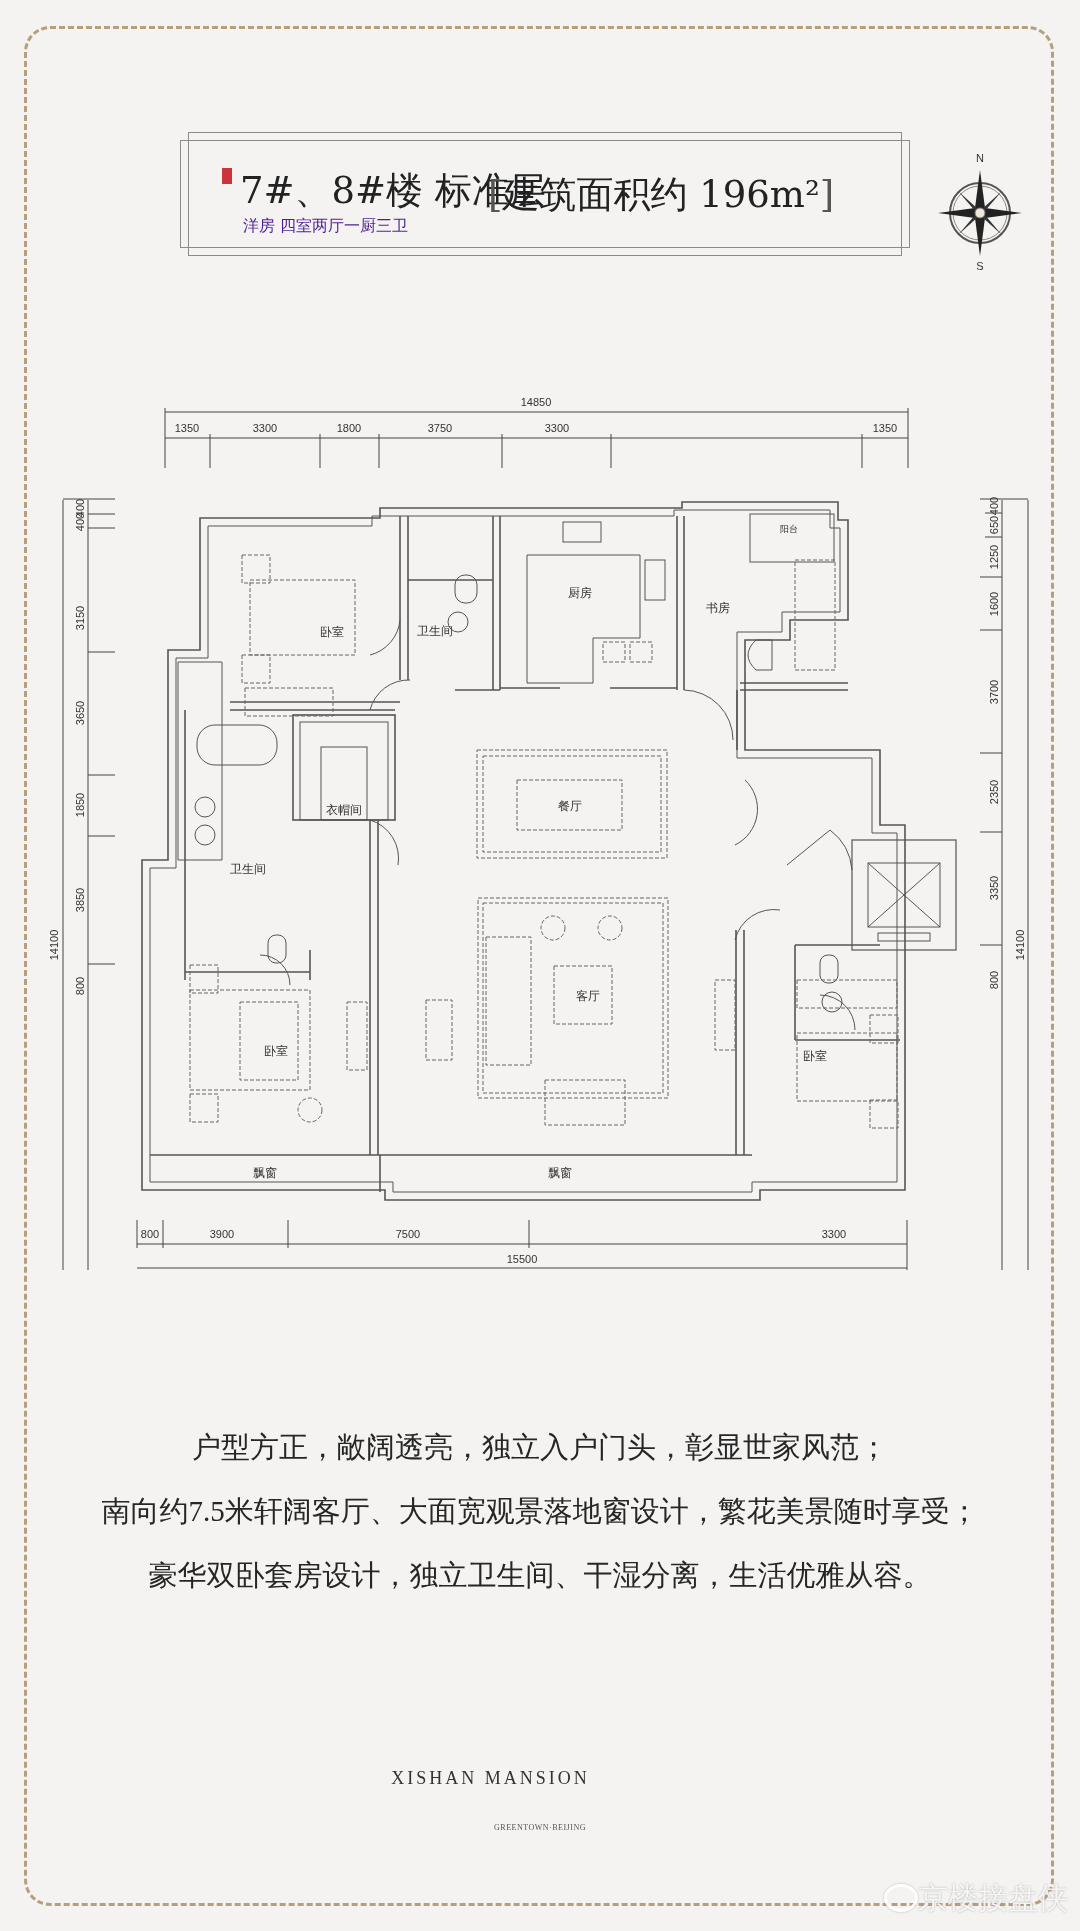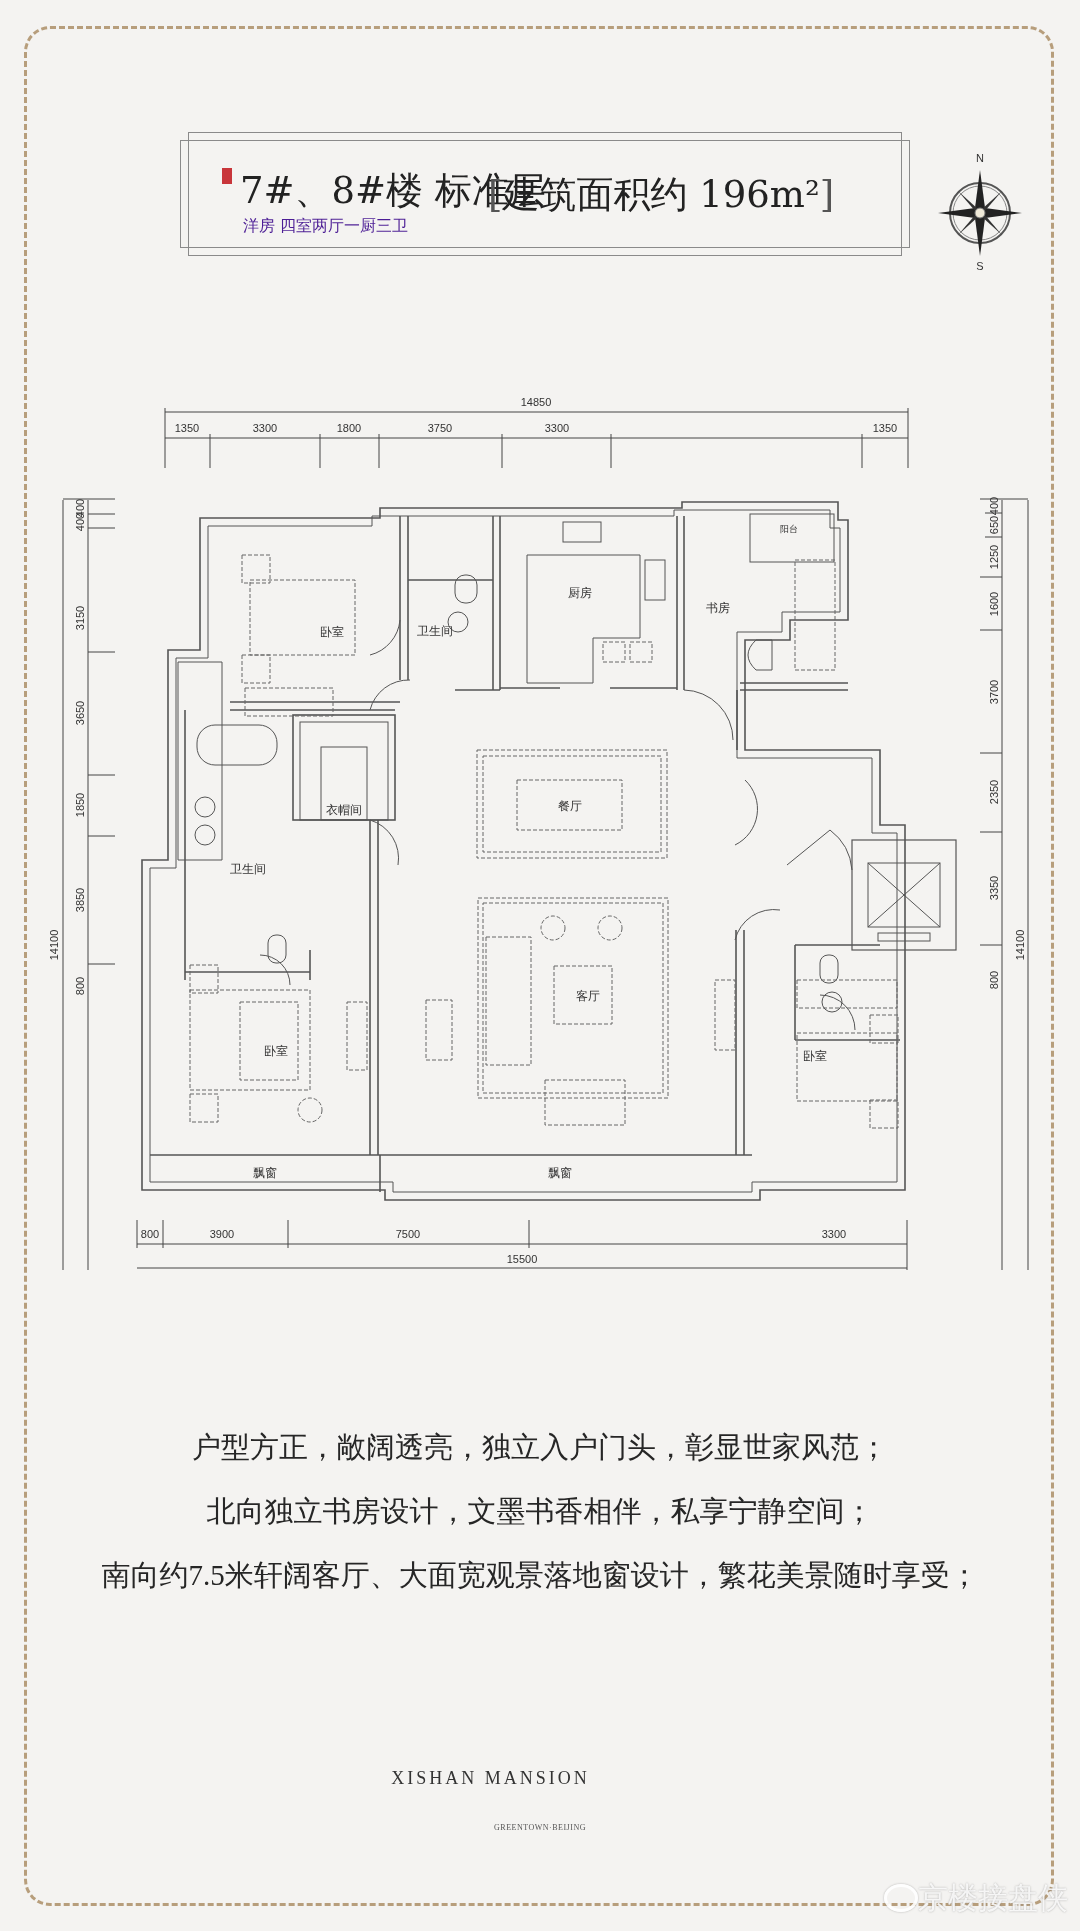--- a/index.html
+++ b/index.html
@@ -272,21 +272,21 @@
     <text x="588" y="610">客厅</text>
     <text x="276" y="665">卧室</text>
     <text x="815" y="670">卧室</text>
     <text x="265" y="787">飘窗</text>
     <text x="560" y="787">飘窗</text>
   </g>
 </svg>
 
 <div class="desc">
   <div>户型方正，敞阔透亮，独立入户门头，彰显世家风范；</div>
-  <div>北向独立书房设计，文墨书香相伴，私享宁静空间；</div>
   <div>南向约7.5米轩阔客厅、大面宽观景落地窗设计，繁花美景随时享受；</div>
+  <div>豪华双卧套房设计，独立卫生间、干湿分离，生活优雅从容。</div>
 </div>
 
 <div class="brand">XISHAN MANSION</div>
 <div class="brand-sub">GREENTOWN·BEIJING</div>
 
 <div class="watermark-icon"></div>
 <div class="watermark"><span style="margin-left:40px">京楼接盘侠</span></div>
 
 </body></html>

